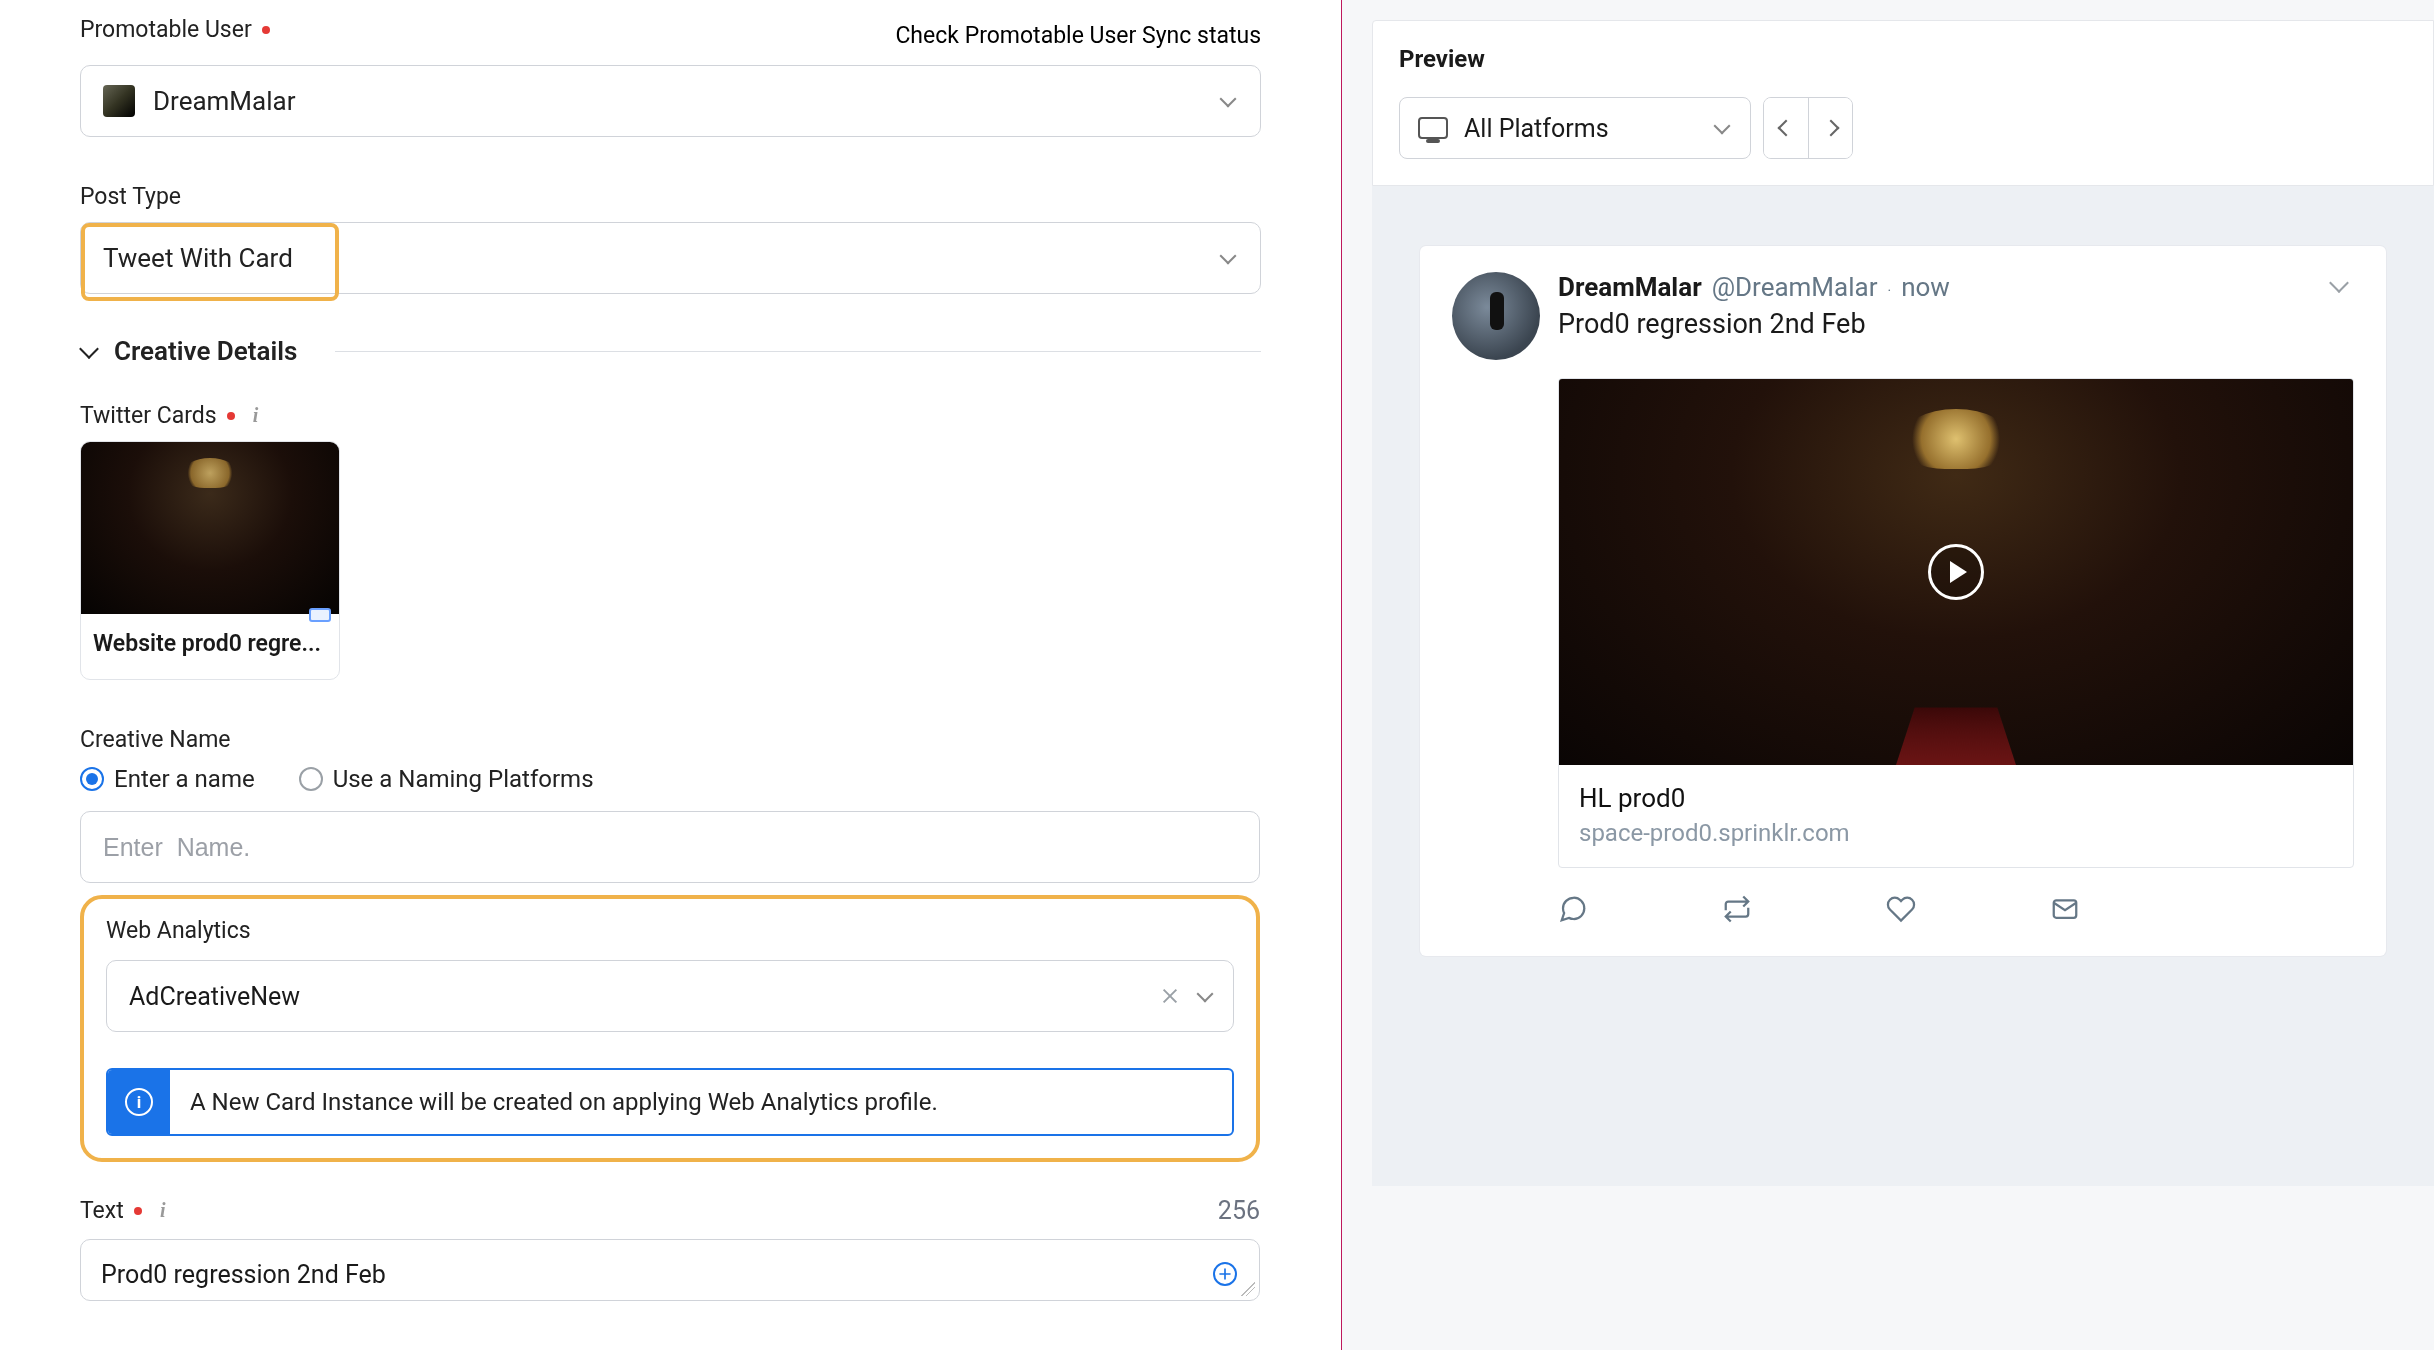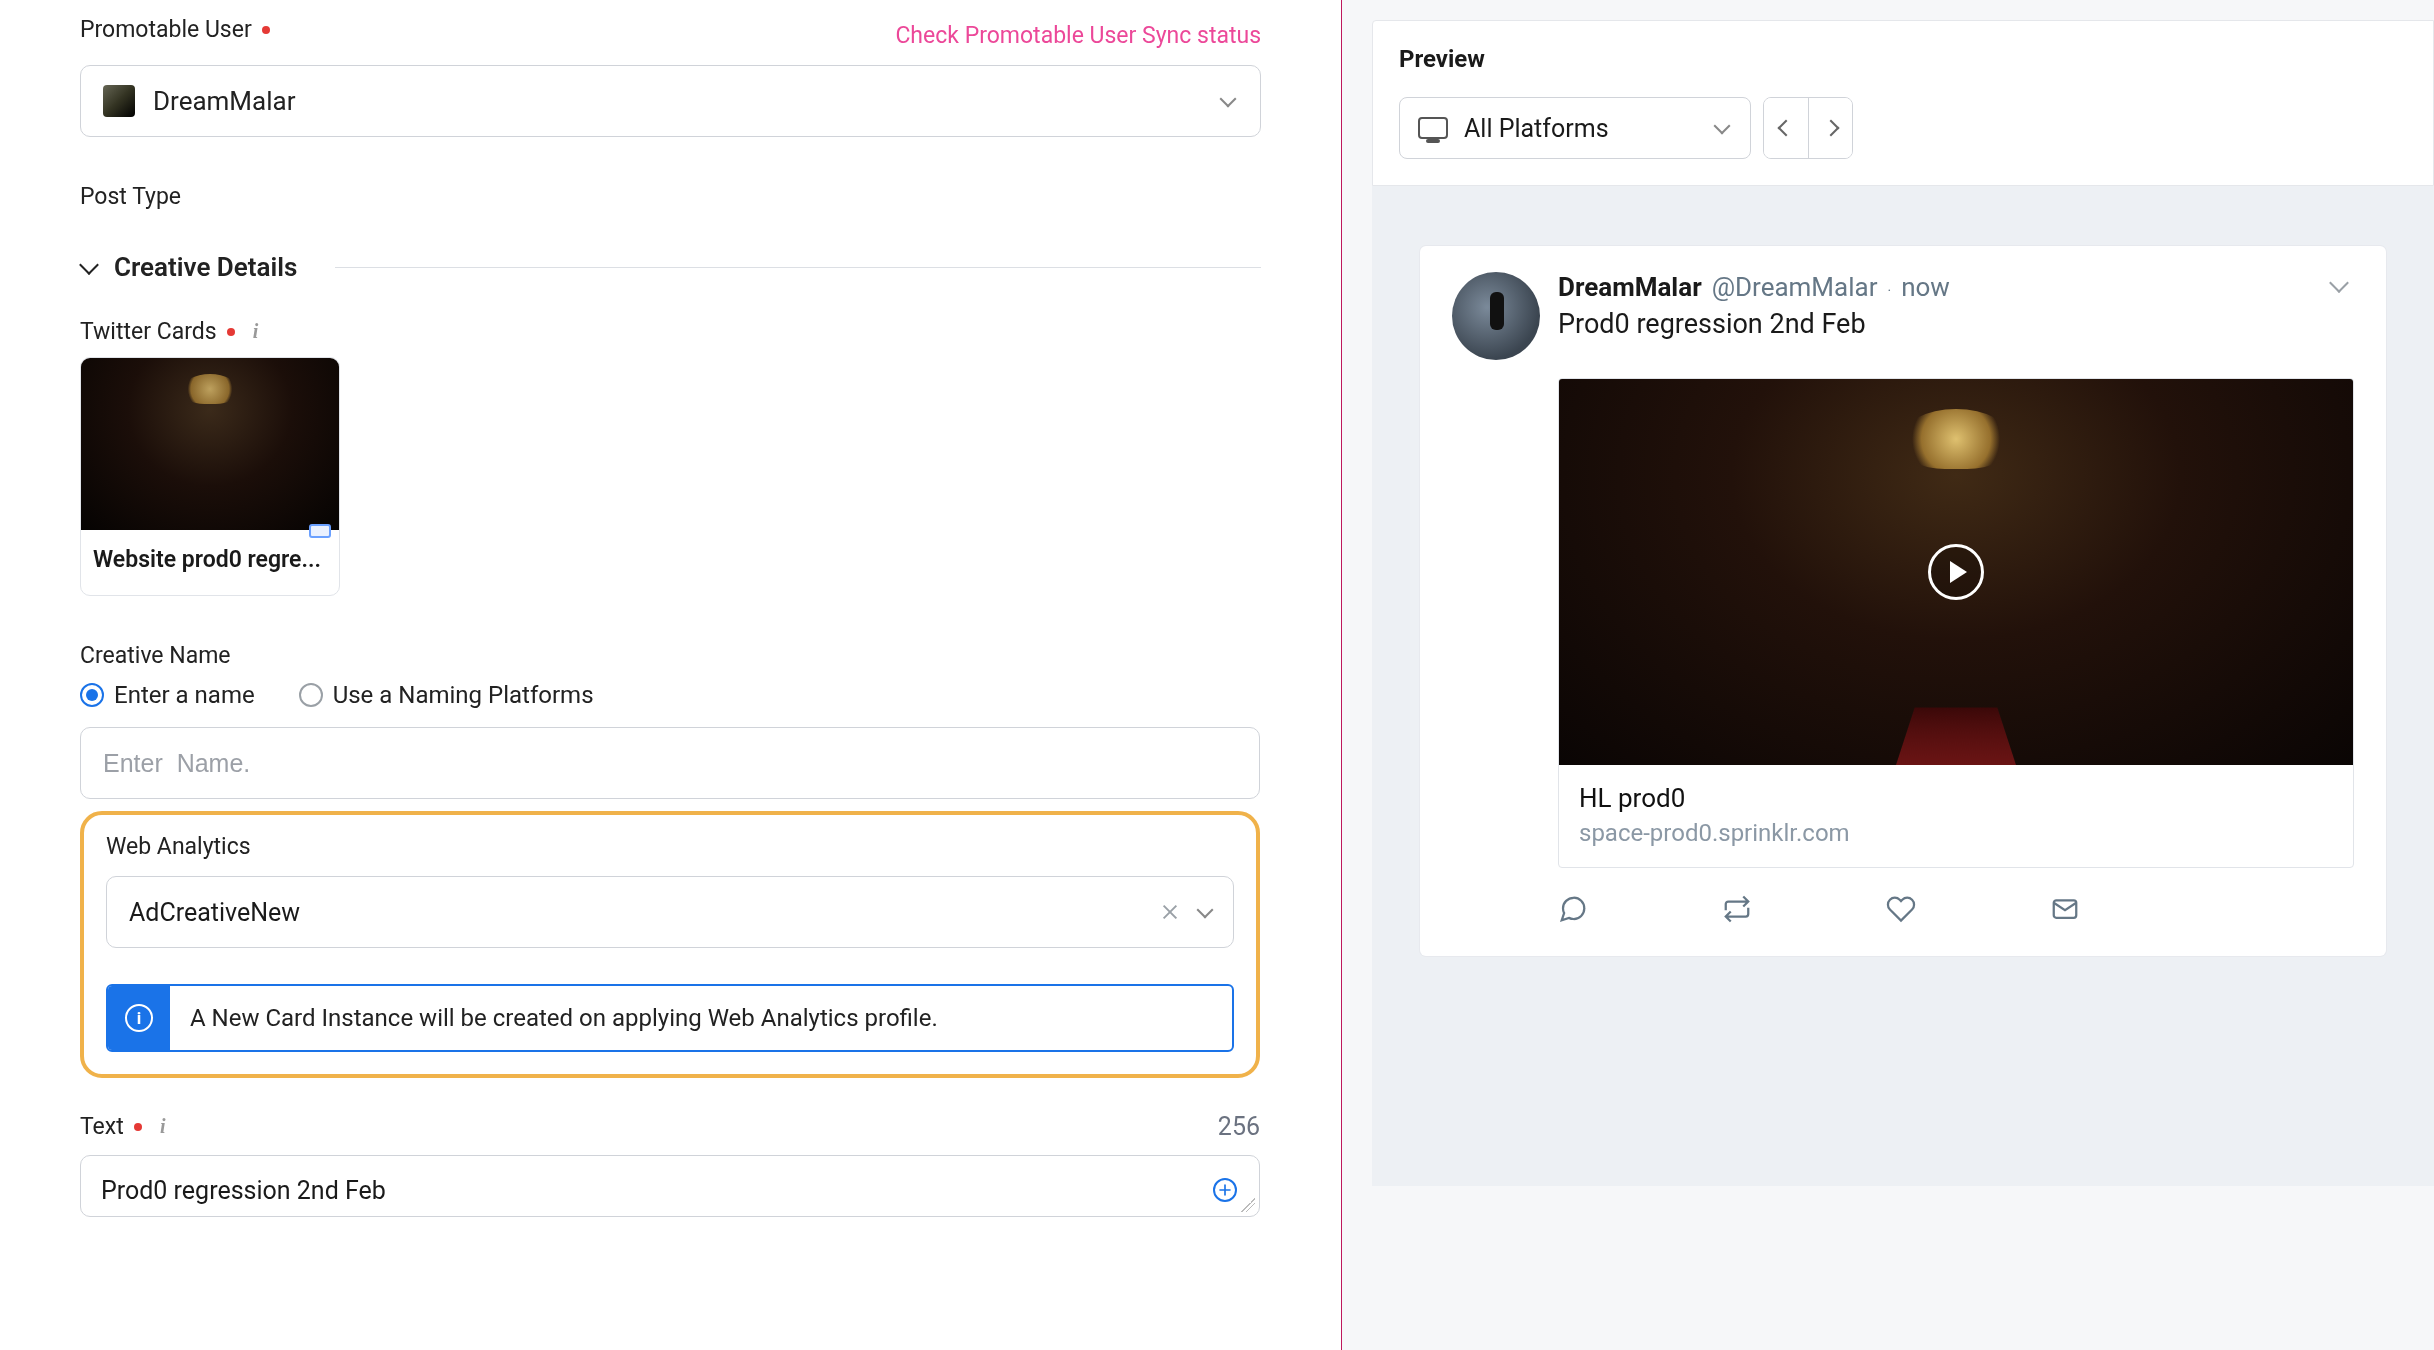--- a/index.html
+++ b/index.html
@@ -36,21 +36,21 @@
     display: flex;
     align-items: center;
     gap: 10px;
   }
   .red-dot {
     width: 8px; height: 8px; border-radius: 50%;
     background: #e53935;
     display: inline-block;
   }
   .link-blue {
-    color: #ec4899;
+    color: #000000;
     font-size: 23px;
     text-decoration: none;
   }
   .row-between {
     display: flex;
     justify-content: space-between;
     align-items: center;
     margin-bottom: 10px;
   }
   .select-box {
@@ -365,20 +365,24 @@
     <div class="select-box">
       <div class="select-val">
         <span class="avatar-box"></span>
         <span>DreamMalar</span>
       </div>
       <span class="chev"></span>
     </div>
 
     <div class="field-label mt-lg">
       <span>Post Type</span>
+    </div>
+    <div class="select-box post-type-highlight">
+      <span>Tweet With Card</span>
+      <span class="chev"></span>
     </div>
 
     <div class="section-head">
       <span class="chev-down"></span>
       <span class="title">Creative Details</span>
       <span class="rule"></span>
     </div>
 
     <div class="field-label">
       <span>Twitter Cards</span>

